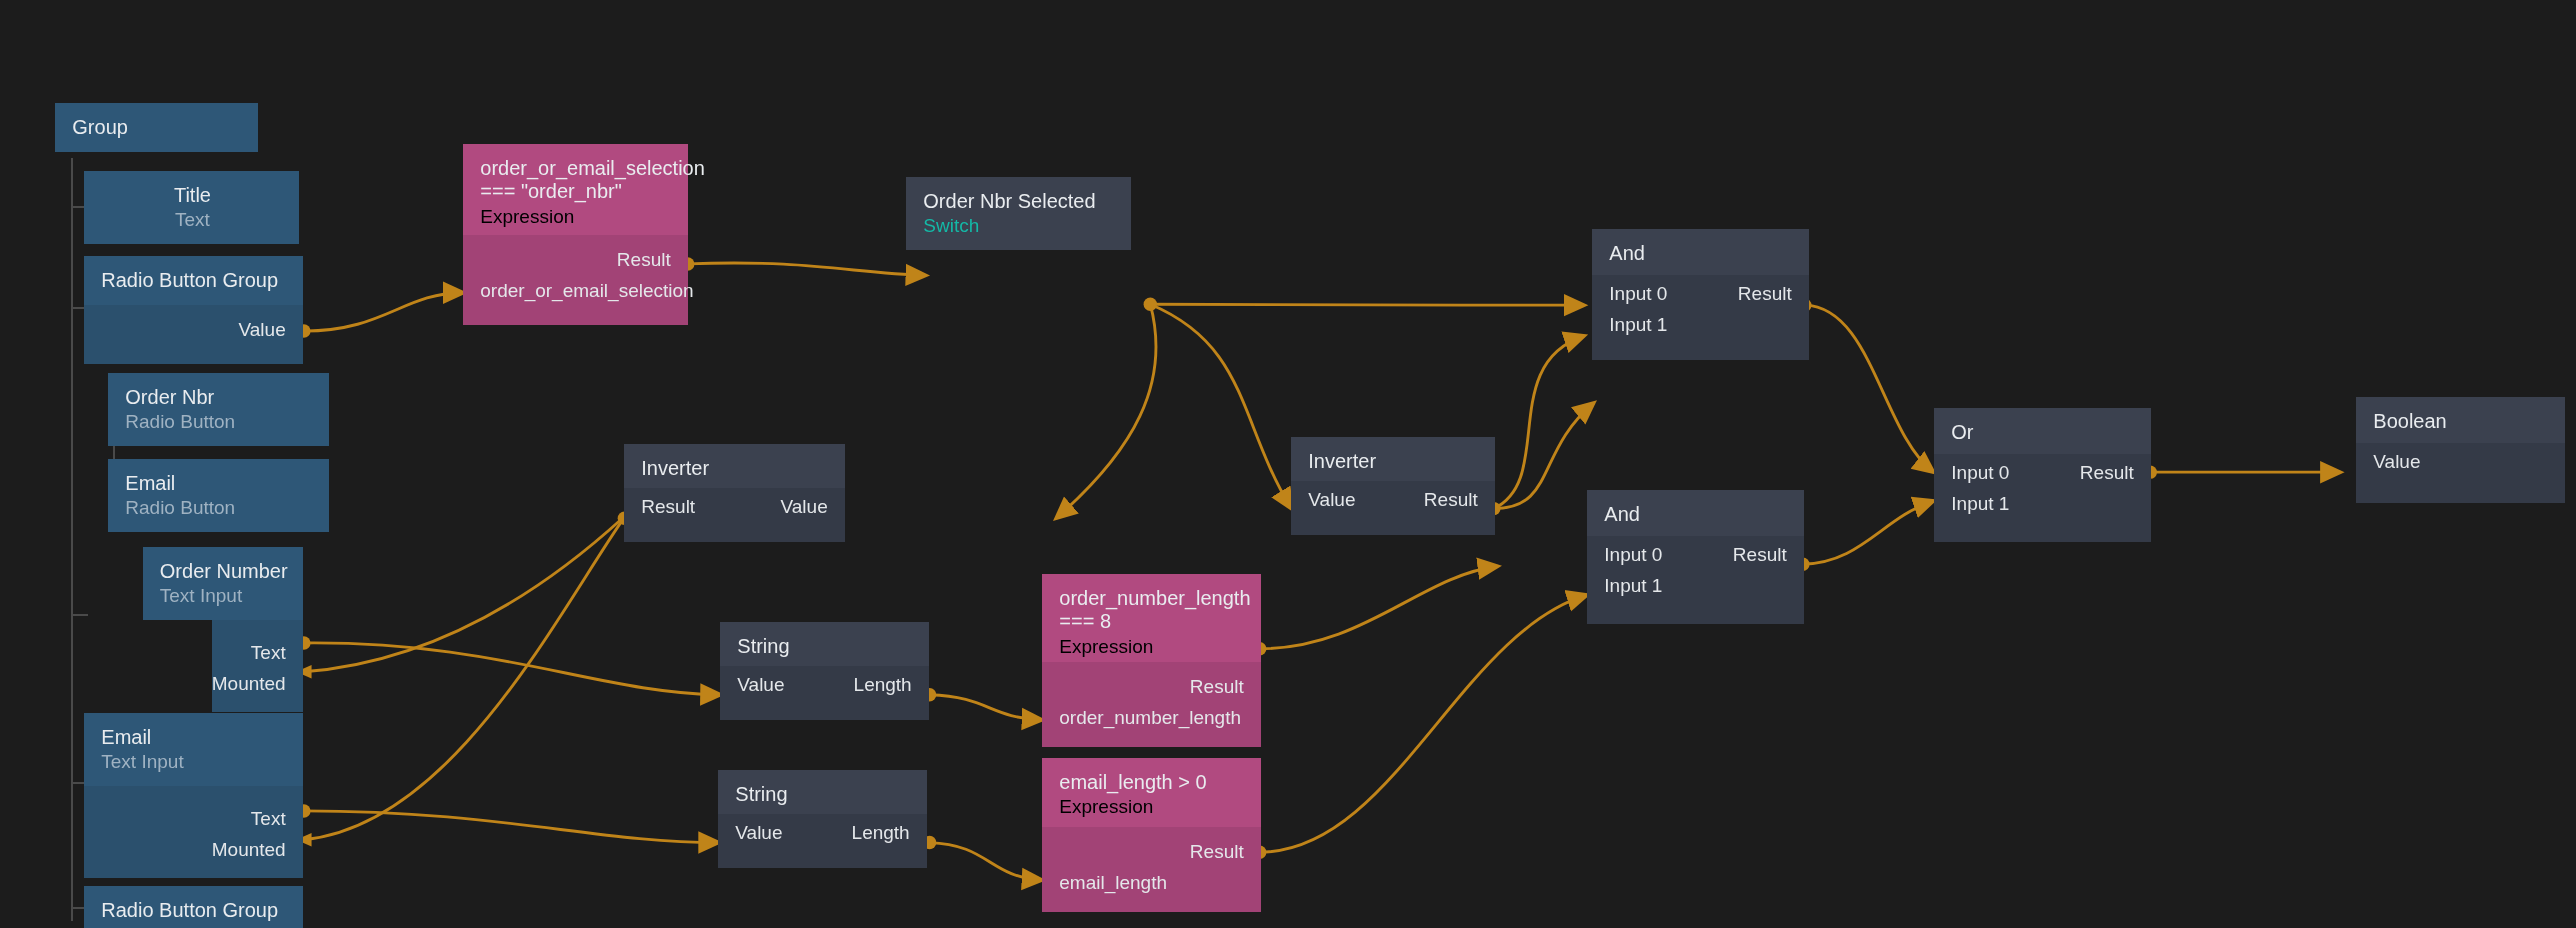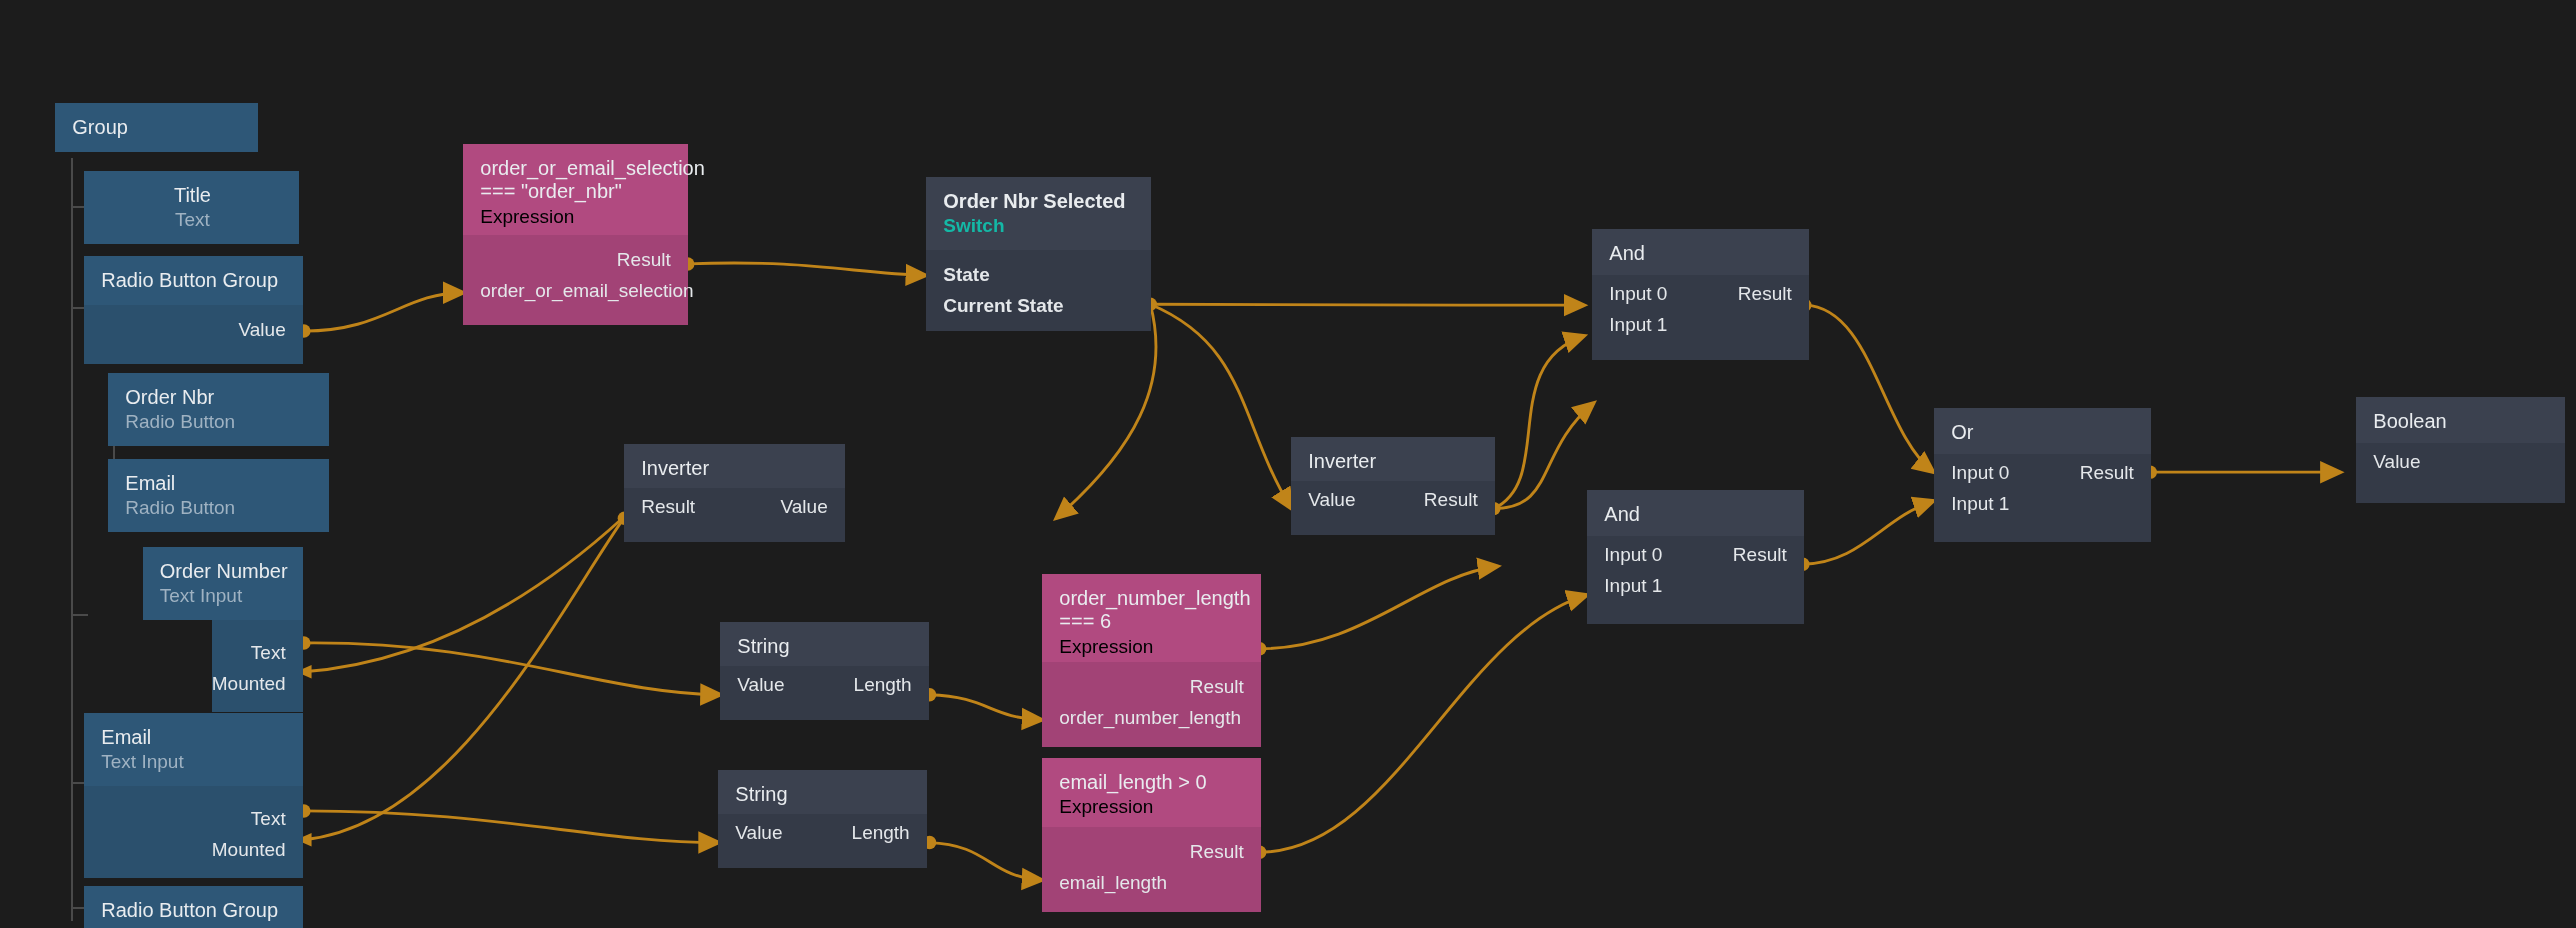--- a/index.html
+++ b/index.html
@@ -251,32 +251,24 @@
     <div class="node-body">
       <div class="port-row right">
         <span>Result</span>
       </div>
       <div class="port-row left">
         <span>order_or_email_selection</span>
       </div>
     </div>
   </div>
 
-  <div class="node n-dark" style="left:926px; top:177px; width:225px; height:144px;font-weight:bold;">
+  <div class="node n-dark" style="left:906px; top:177px; width:225px; height:144px;">
     <div class="node-head">
       <div class="node-title">Order Nbr Selected</div>
       <div class="node-sub">Switch</div>
-    </div>
-    <div class="node-body">
-      <div class="port-row left">
-        <span>State</span>
-      </div>
-      <div class="port-row left">
-        <span>Current State</span>
-      </div>
     </div>
   </div>
 
   <div class="node n-dark" style="left:624px; top:444px; width:221px; height:98px;">
     <div class="node-head" style="padding-bottom:7.7px;">
       <div class="node-title">Inverter</div>
     </div>
     <div class="node-body" style="padding-top:3.8px;">
       <div class="port-row" style="justify-content:space-between; padding:0 17.3px;">
         <span>Result</span>
@@ -316,21 +308,21 @@
     <div class="node-body" style="padding-top:3.8px;">
       <div class="port-row" style="justify-content:space-between; padding:0 17.3px;">
         <span>Value</span>
         <span>Length</span>
       </div>
     </div>
   </div>
 
   <div class="node n-pink" style="left:1042px; top:574px; width:219px; height:173px;">
     <div class="node-head" style="height:88px;">
-      <div class="node-title">order_number_length === 6</div>
+      <div class="node-title">order_number_length === 8</div>
       <div class="node-sub">Expression</div>
     </div>
     <div class="node-body">
       <div class="port-row right">
         <span>Result</span>
       </div>
       <div class="port-row left">
         <span>order_number_length</span>
       </div>
     </div>

